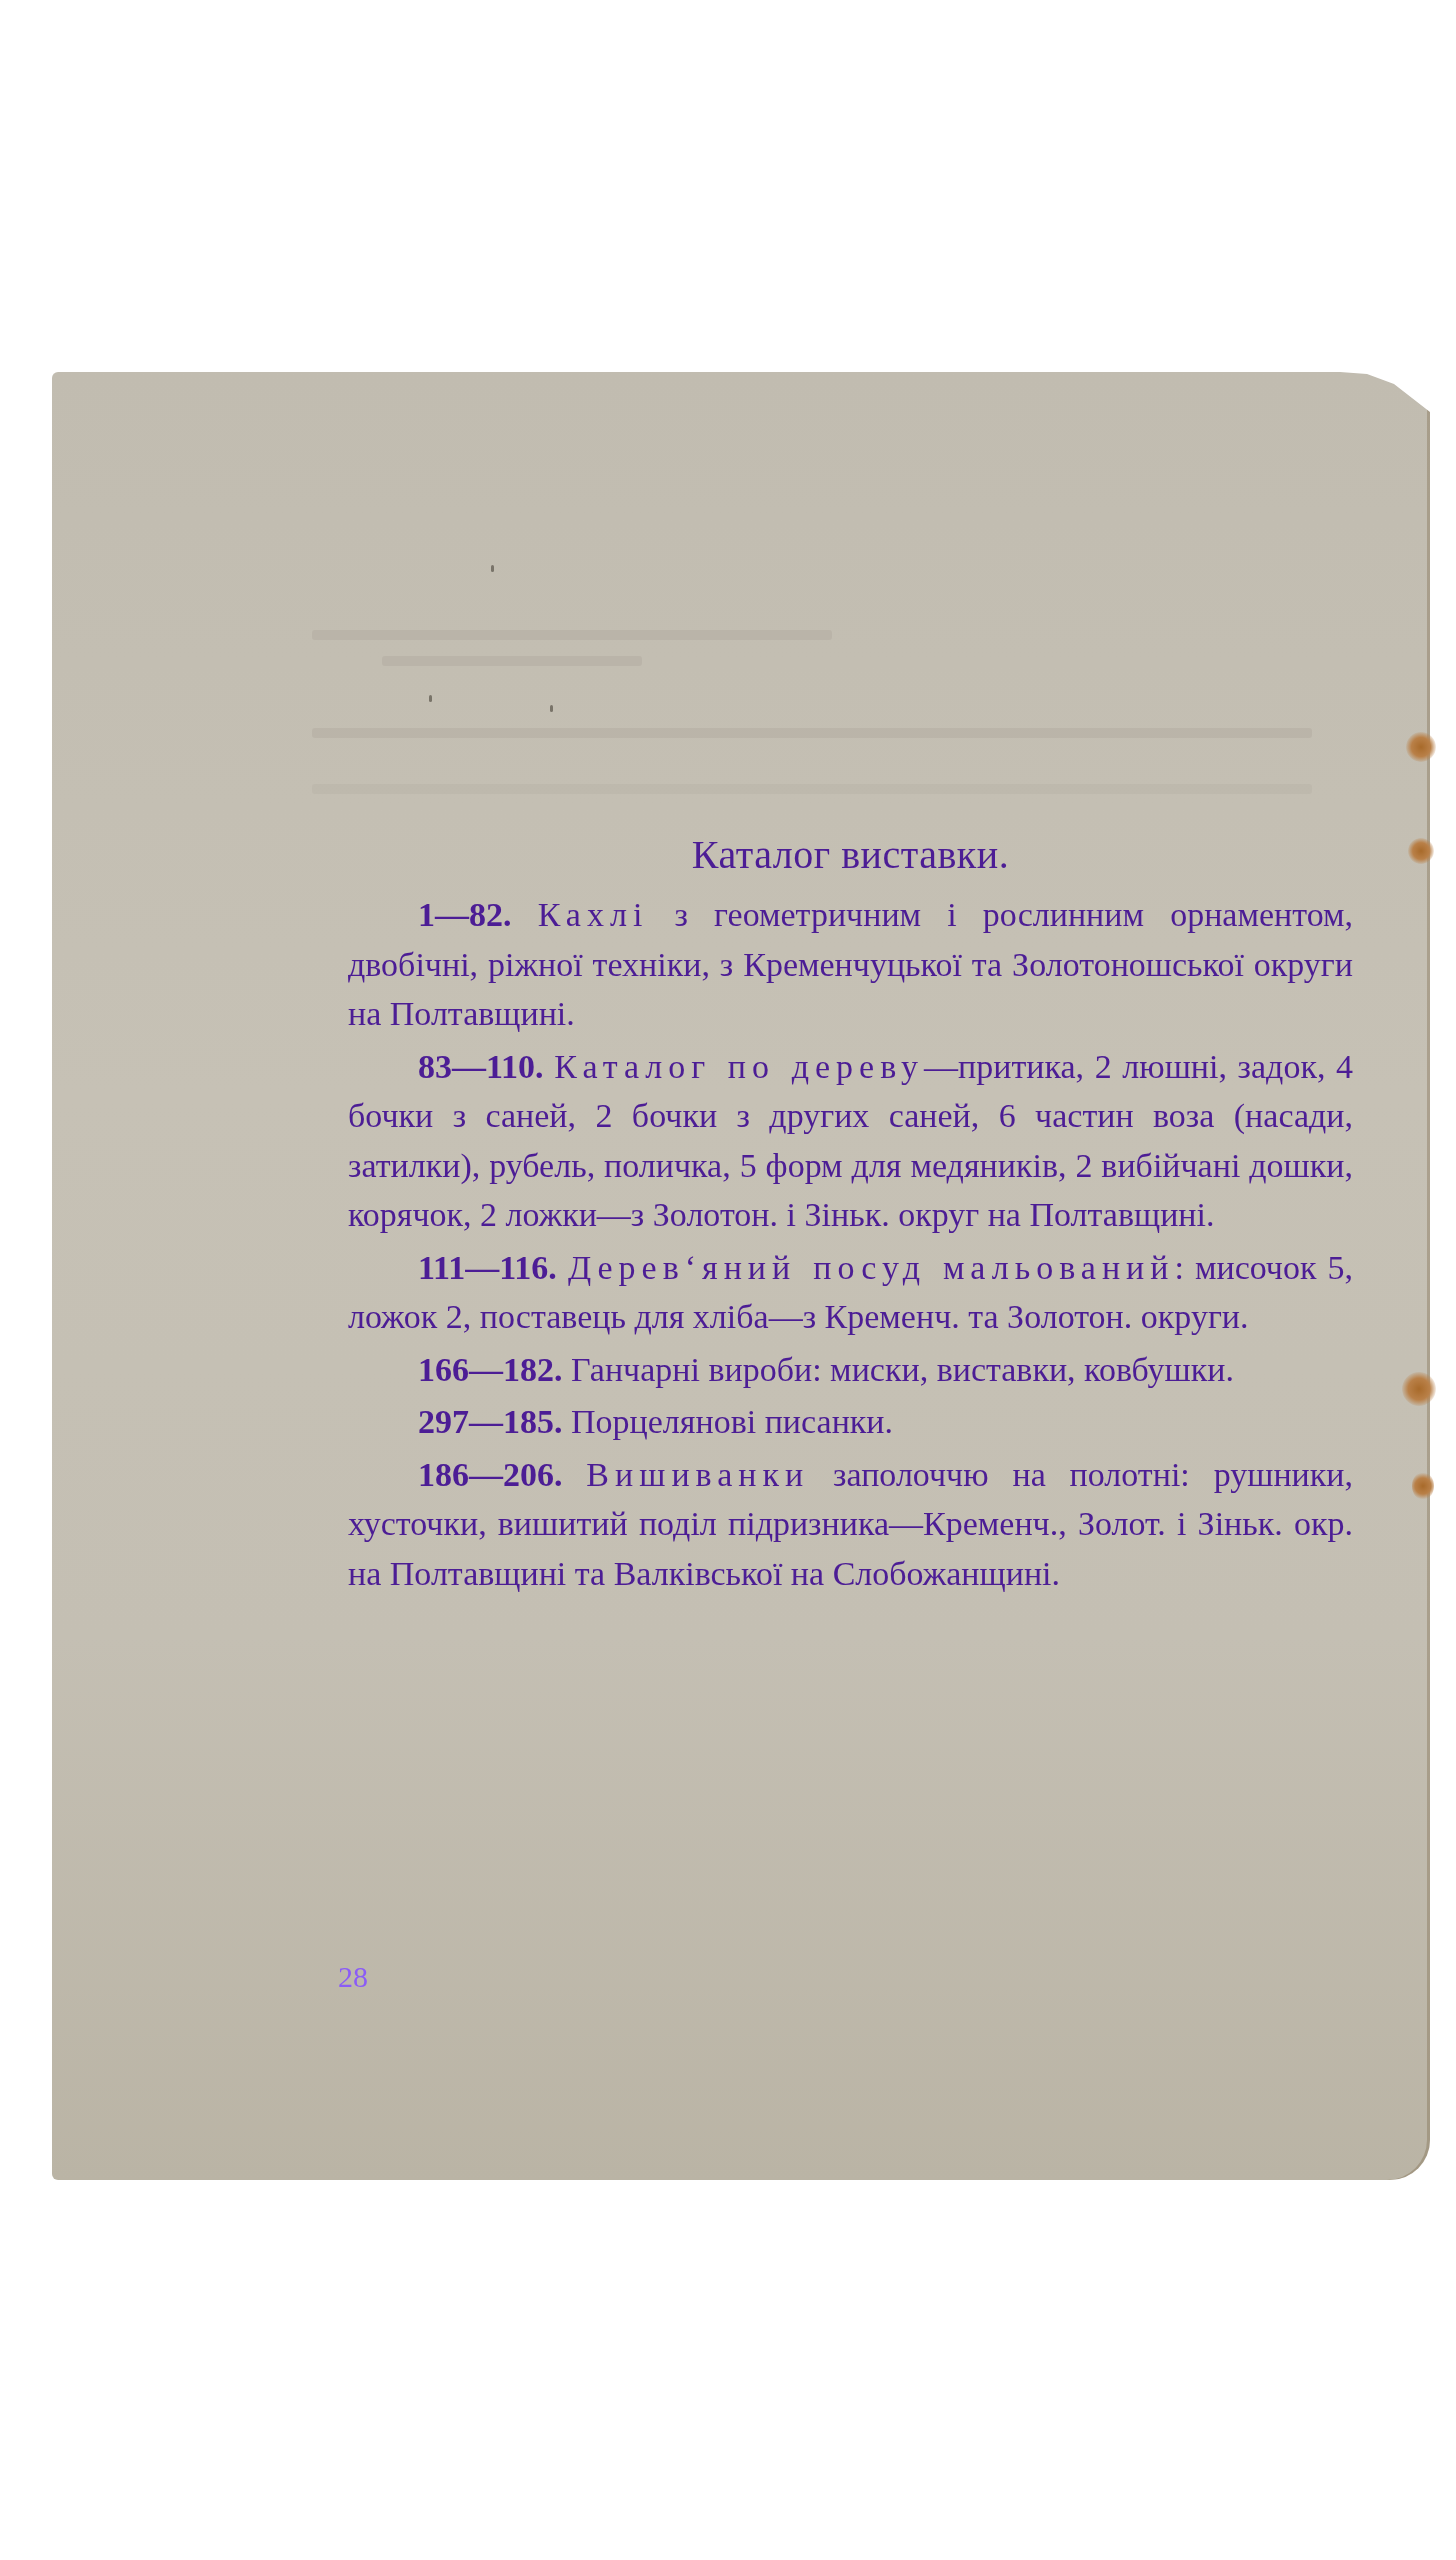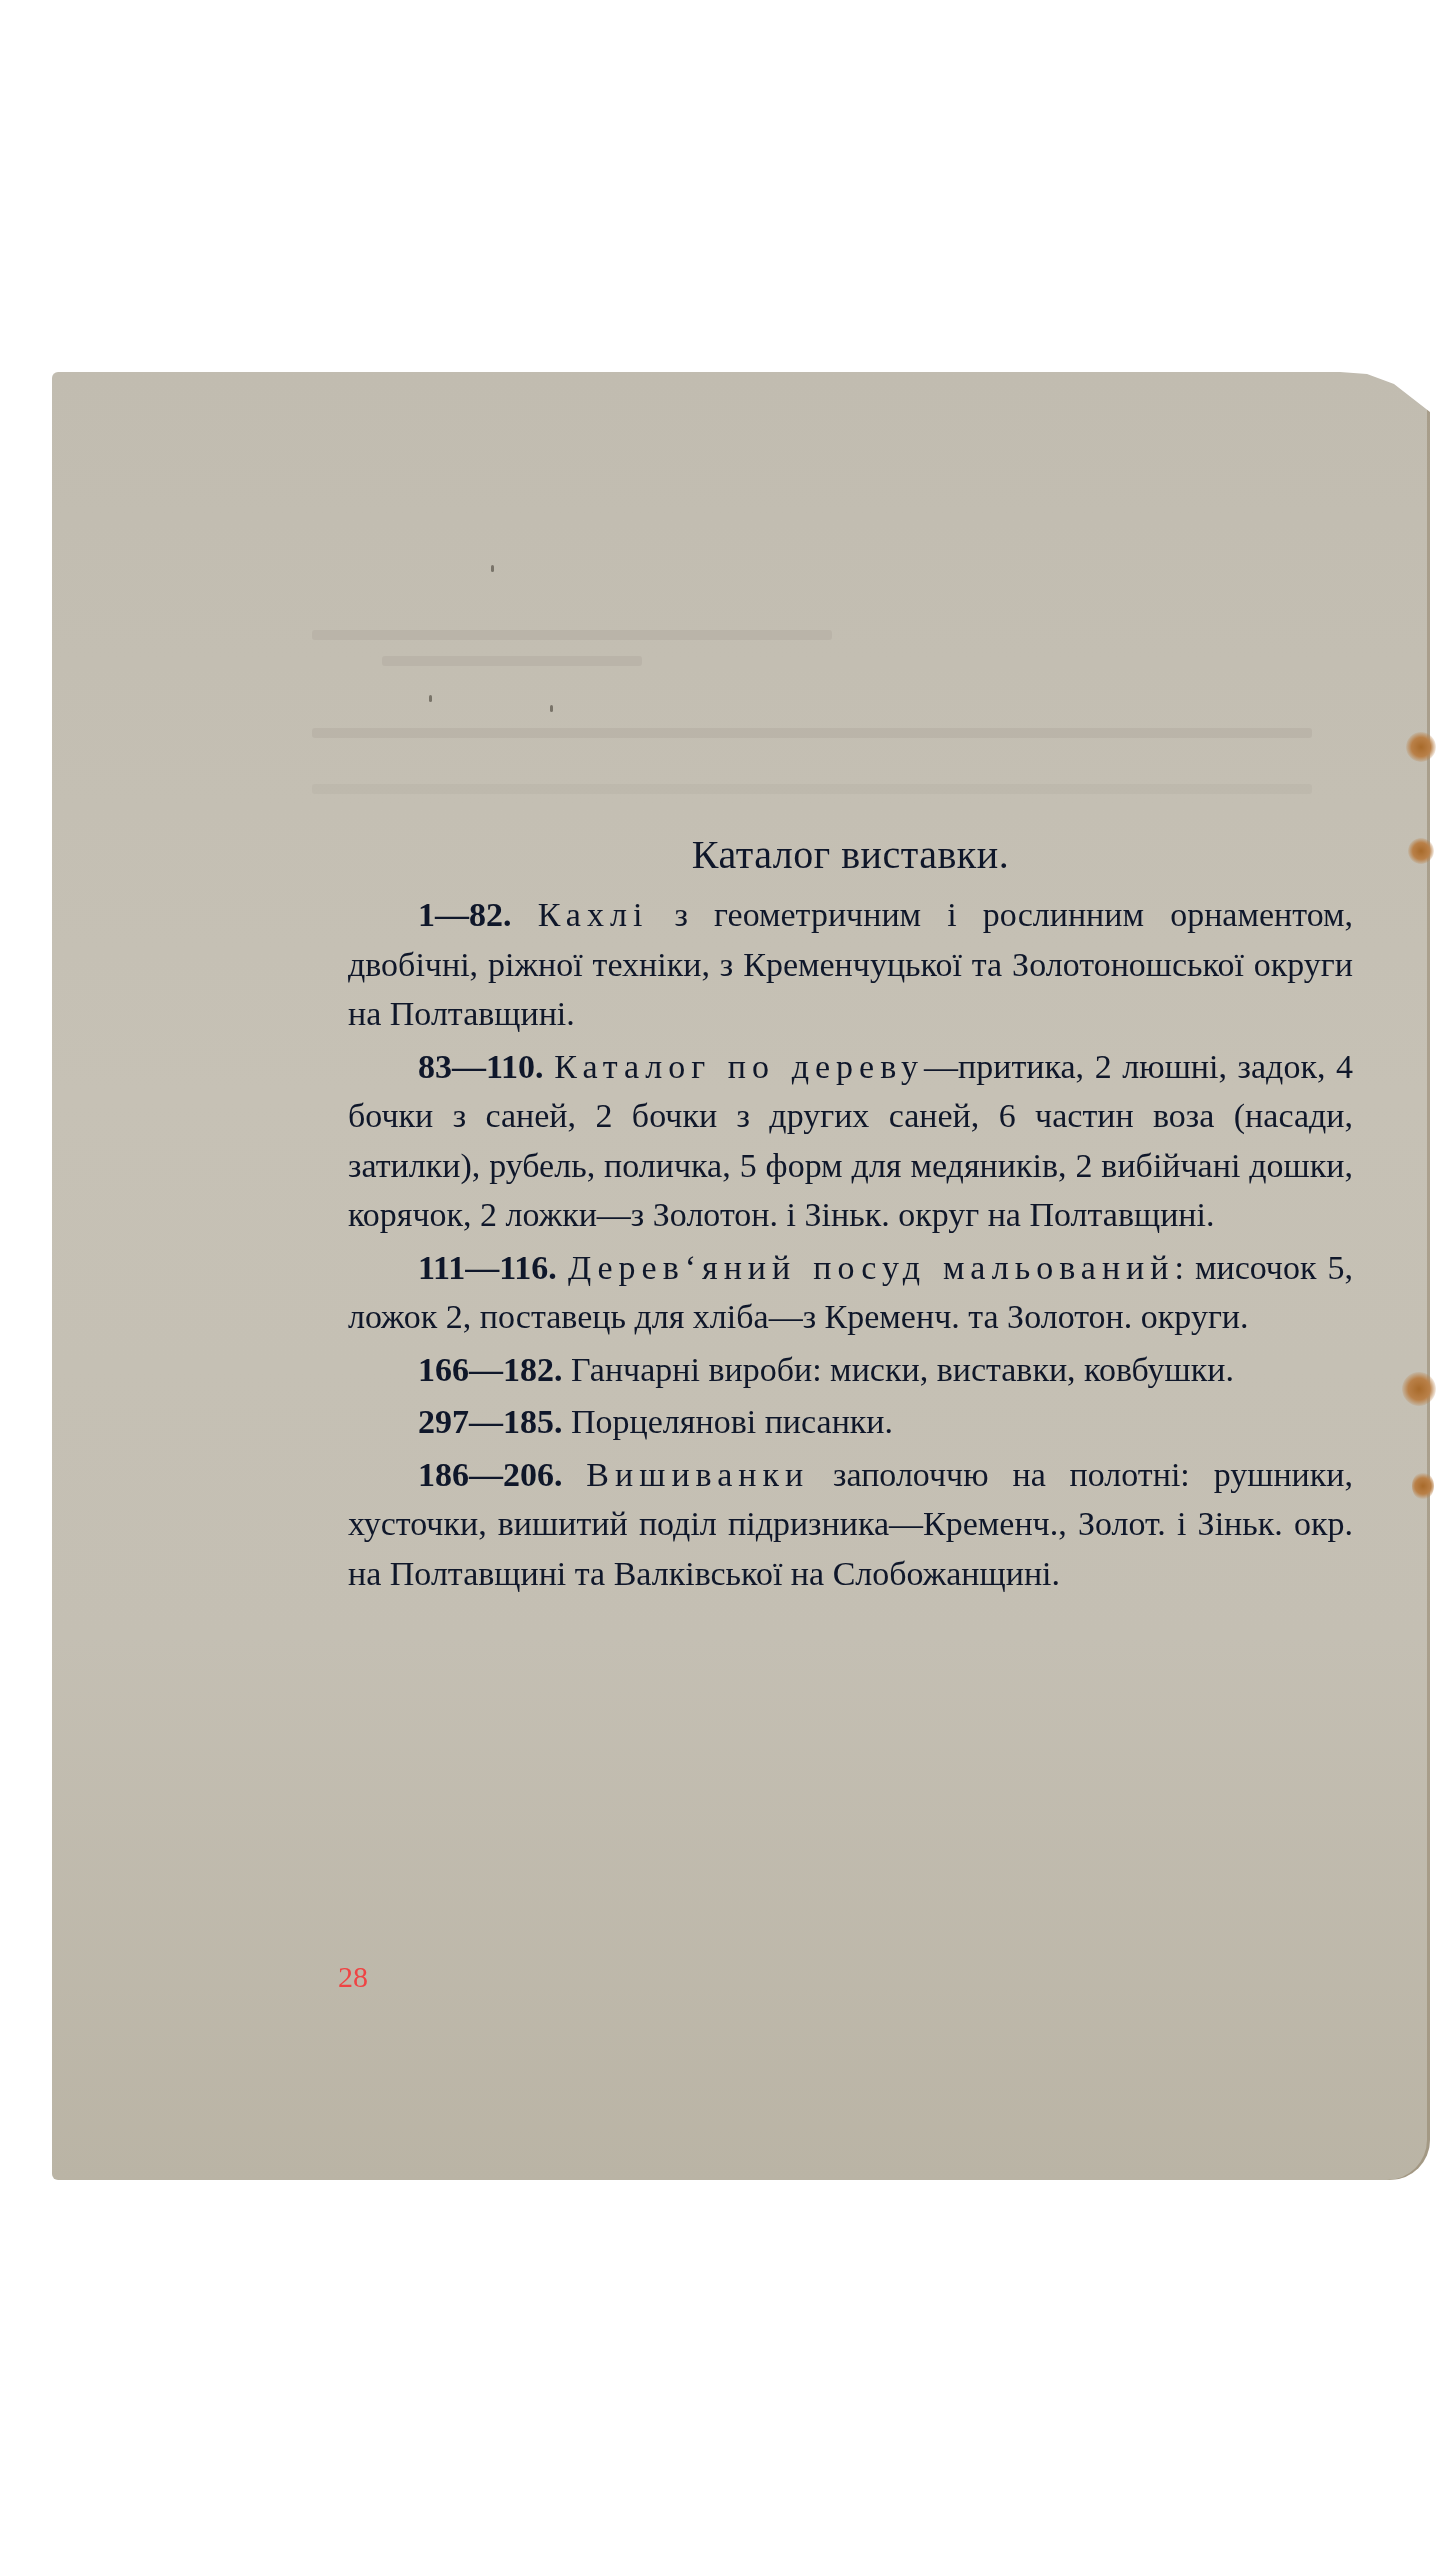--- a/index.html
+++ b/index.html
@@ -15,32 +15,32 @@
   }
   .page:before {
     content:""; position:absolute; right:0; top:0; width:90px; height:40px;
     background:#ffffff; clip-path:polygon(0 0,100% 0,100% 100%,60% 30%,30% 5%);
   }
   .stain { position:absolute; border-radius:50%;
     background:radial-gradient(circle,#a86a2a 0%,#b98048 45%,rgba(190,150,100,0) 75%); }
   .bleed { position:absolute; height:10px; background:rgba(150,140,125,0.18); border-radius:3px; }
   .speck { position:absolute; width:3px; height:7px; background:#5a544a; border-radius:2px; opacity:.7; }
 
-  .content { position:absolute; left:348px; top:820px; width:1005px; color:#0f172a; }
+  .content { position:absolute; left:348px; top:820px; width:1005px; color:#4c1d95; }
   .title {
     text-align:center; font-size:40px; margin:0 0 0 0; height:70px; line-height:70px;
     padding-left:-20px; letter-spacing:0.5px;
   }
   .entry {
     font-size:34px; line-height:49.5px; text-align:justify; text-indent:70px;
     margin:0 0 3px 0; hyphens:manual;
   }
   .range { letter-spacing:0;font-weight:bold; }
   .spaced { letter-spacing:6px; }
-  .page-number { position:absolute; left:338px; top:1960px; font-size:30px; color:#ef4444;font-family:Liberation Serif, serif; }
+  .page-number { position:absolute; left:338px; top:1960px; font-size:30px; color:#8b5cf6;font-family:Liberation Serif, serif; }
 </style>
 </head>
 <body>
 
 <div class="page">
 
   <div class="bleed" style="left:260px;top:258px;width:520px;"></div>
   <div class="bleed" style="left:330px;top:284px;width:260px;"></div>
   <div class="bleed" style="left:260px;top:356px;width:1000px;"></div>
   <div class="bleed" style="left:260px;top:412px;width:1000px;opacity:.6"></div>

